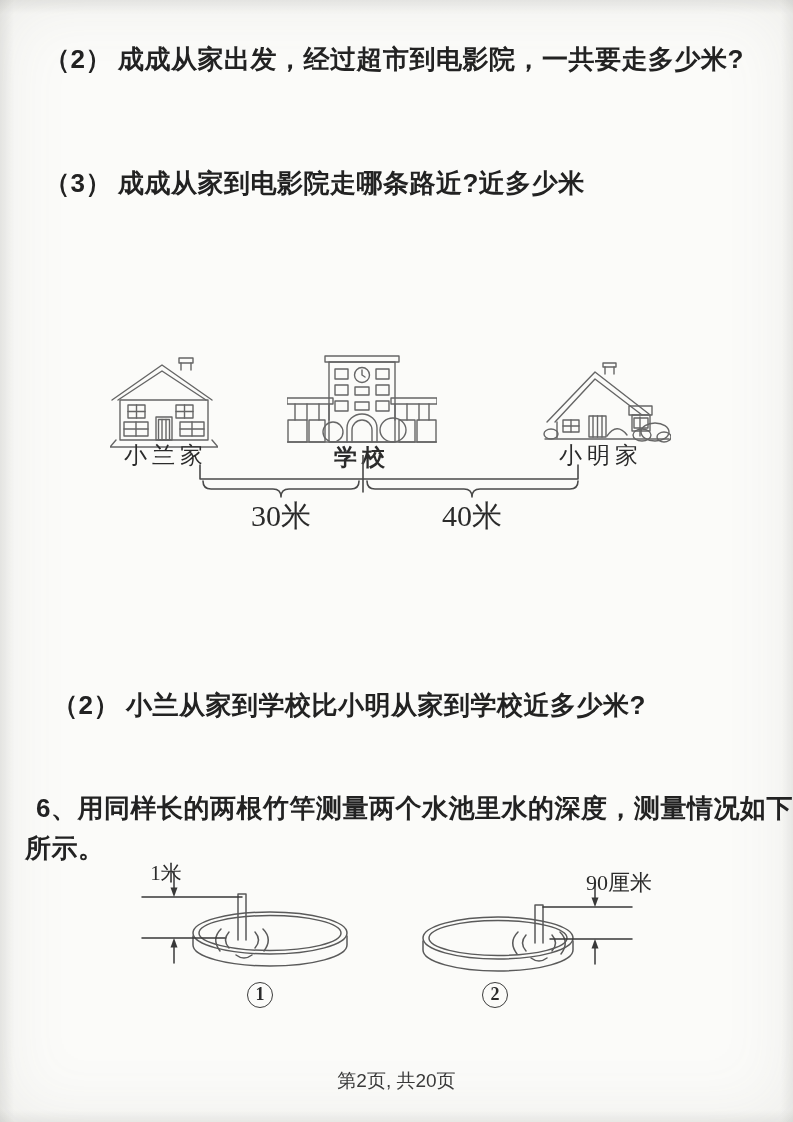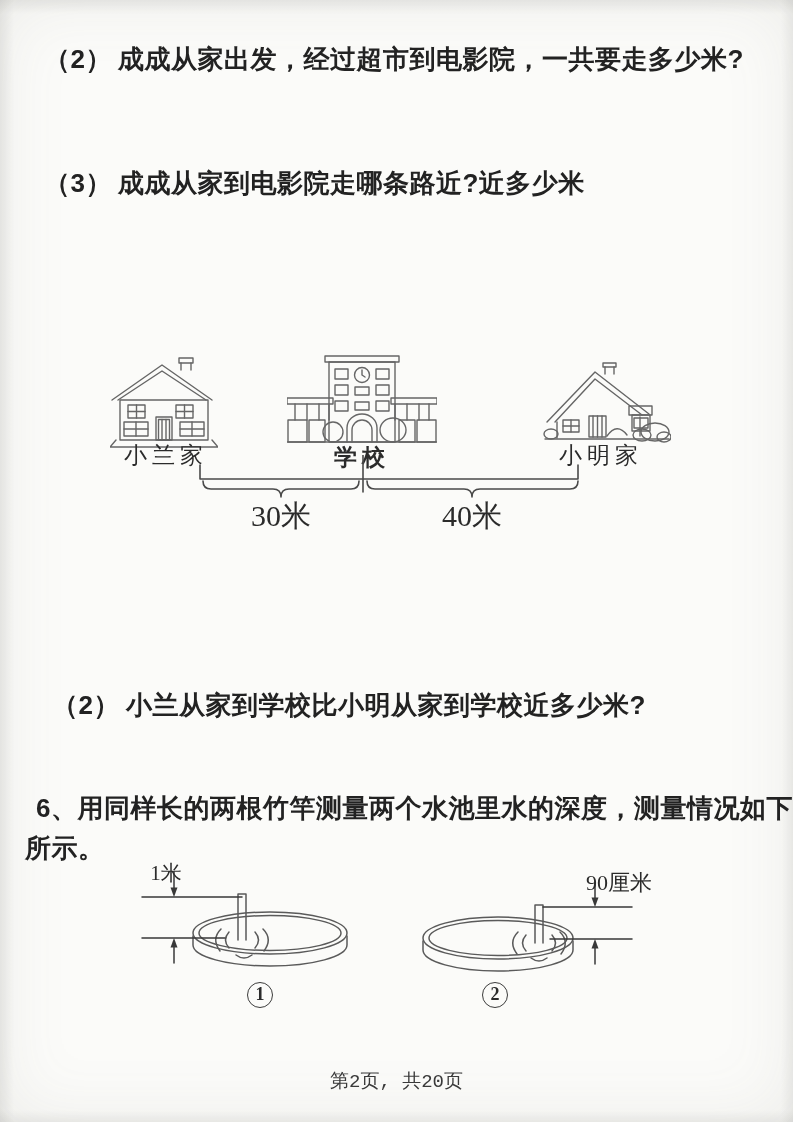--- a/index.html
+++ b/index.html
@@ -34,21 +34,21 @@
   .depth-label { font-family:"Liberation Serif", serif; }
   .svg-art { position:absolute; }
   .circ-num {
     position:absolute; width:26px; height:26px; box-sizing:border-box;
     border:1.6px solid #3c3c3c; border-radius:50%;
     font-family:"Liberation Serif", serif; font-size:18px; font-weight:700;
     color:#2b2b2b; text-align:center; line-height:23px;
   }
   .footer {
     position:absolute; left:0; top:1068; width:793px; text-align:center;
-    font-family:Liberation Mono, monospace; font-size:19px; color:#3a3a3a;
+    font-family:Liberation Sans, sans-serif; font-size:19px; color:#3a3a3a;
     top:1068px;
   }
 </style>
 </head>
 <body>
 
 <div class="page">
 
   <div class="q-line" style="left:44px; top:42px;">
     <span class="q-label">（2）</span><span>成成从家出发，经过超市到电影院，一共要走多少米?</span>

